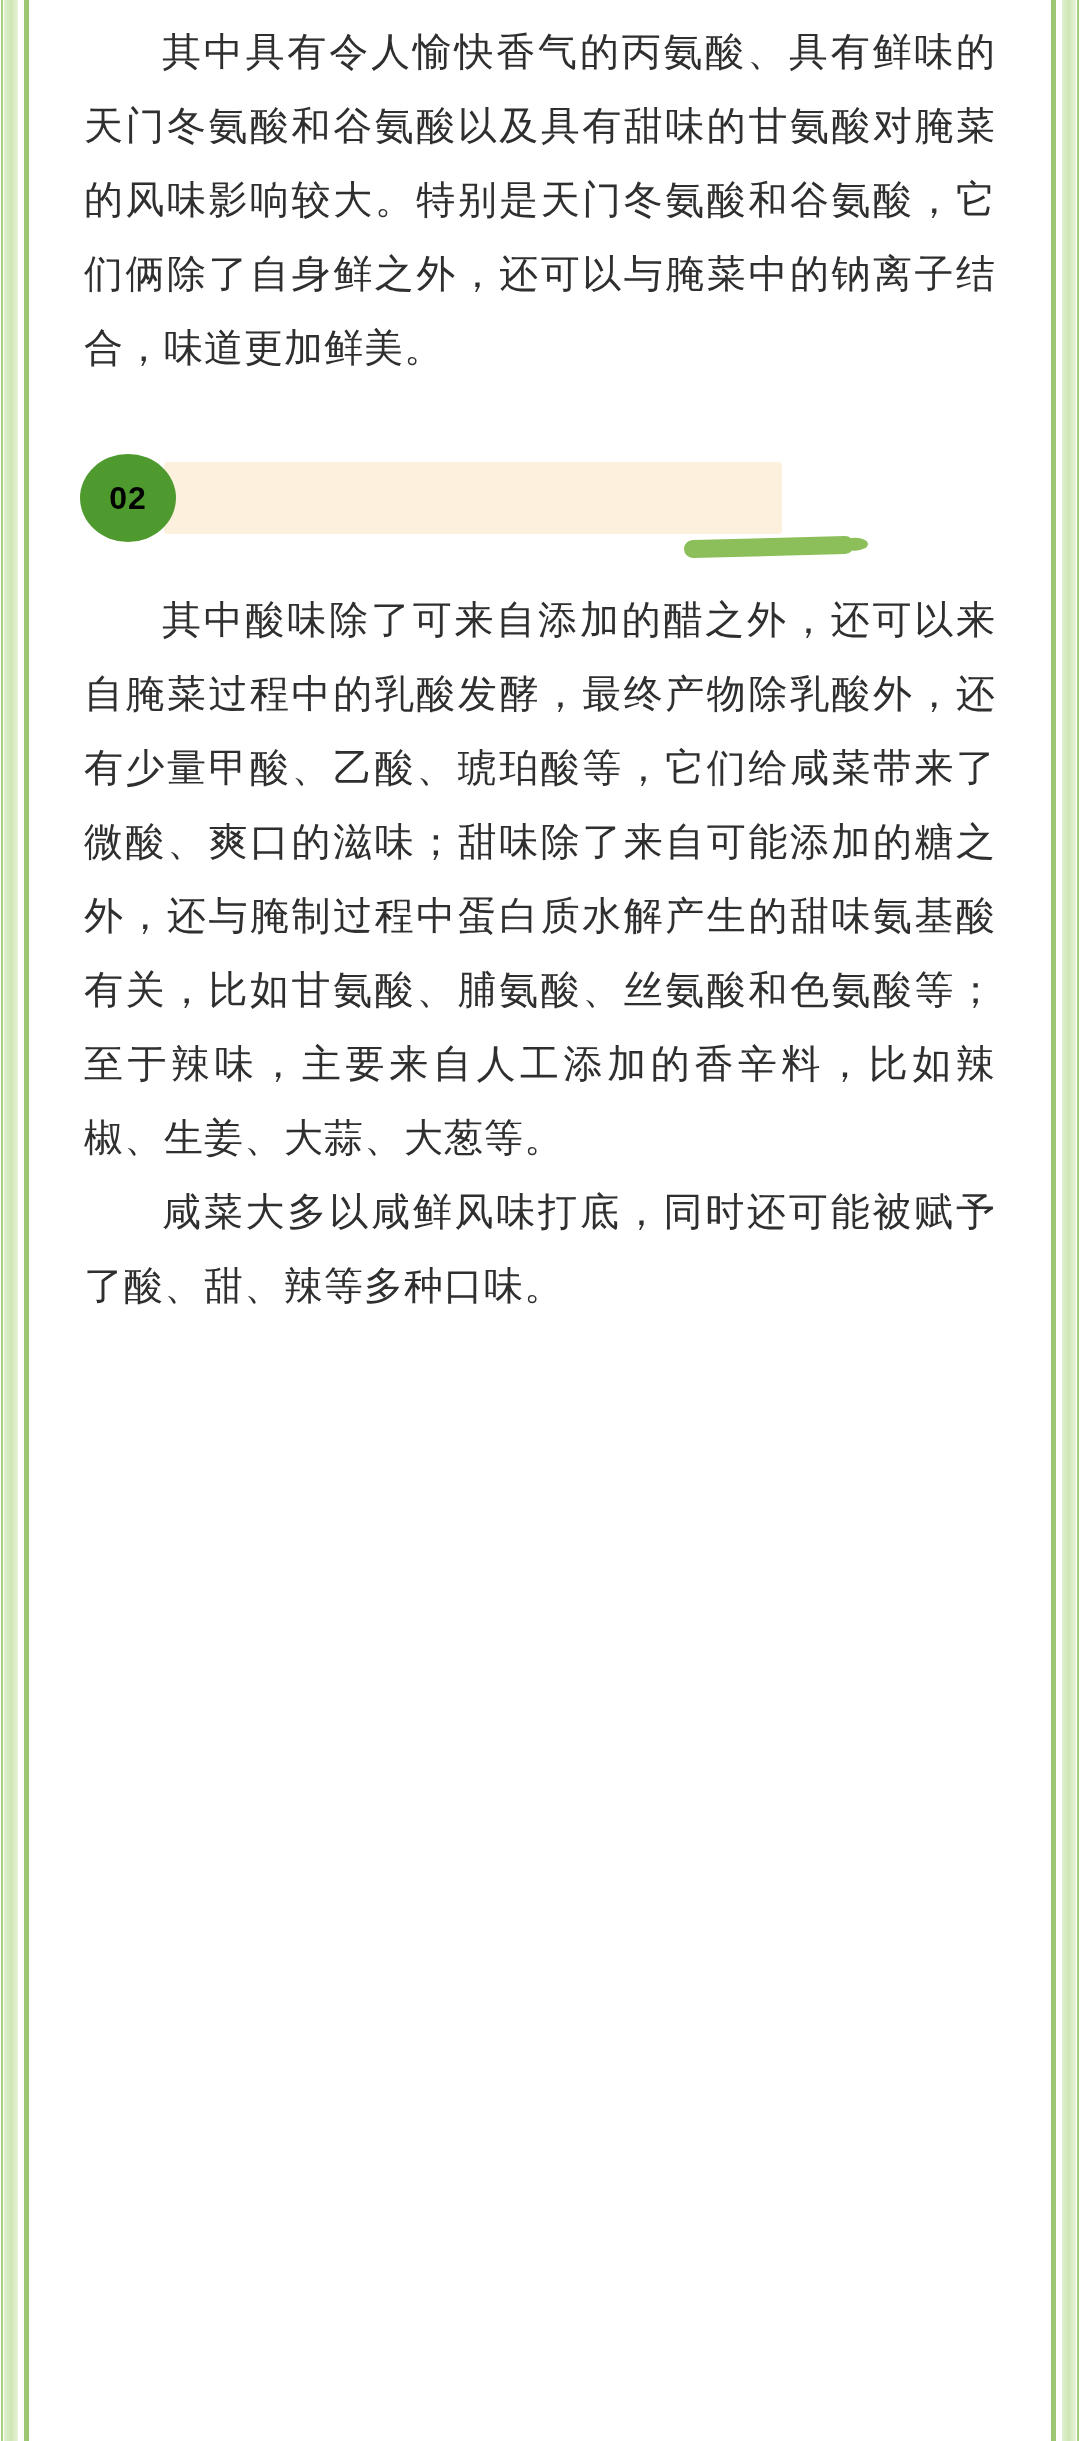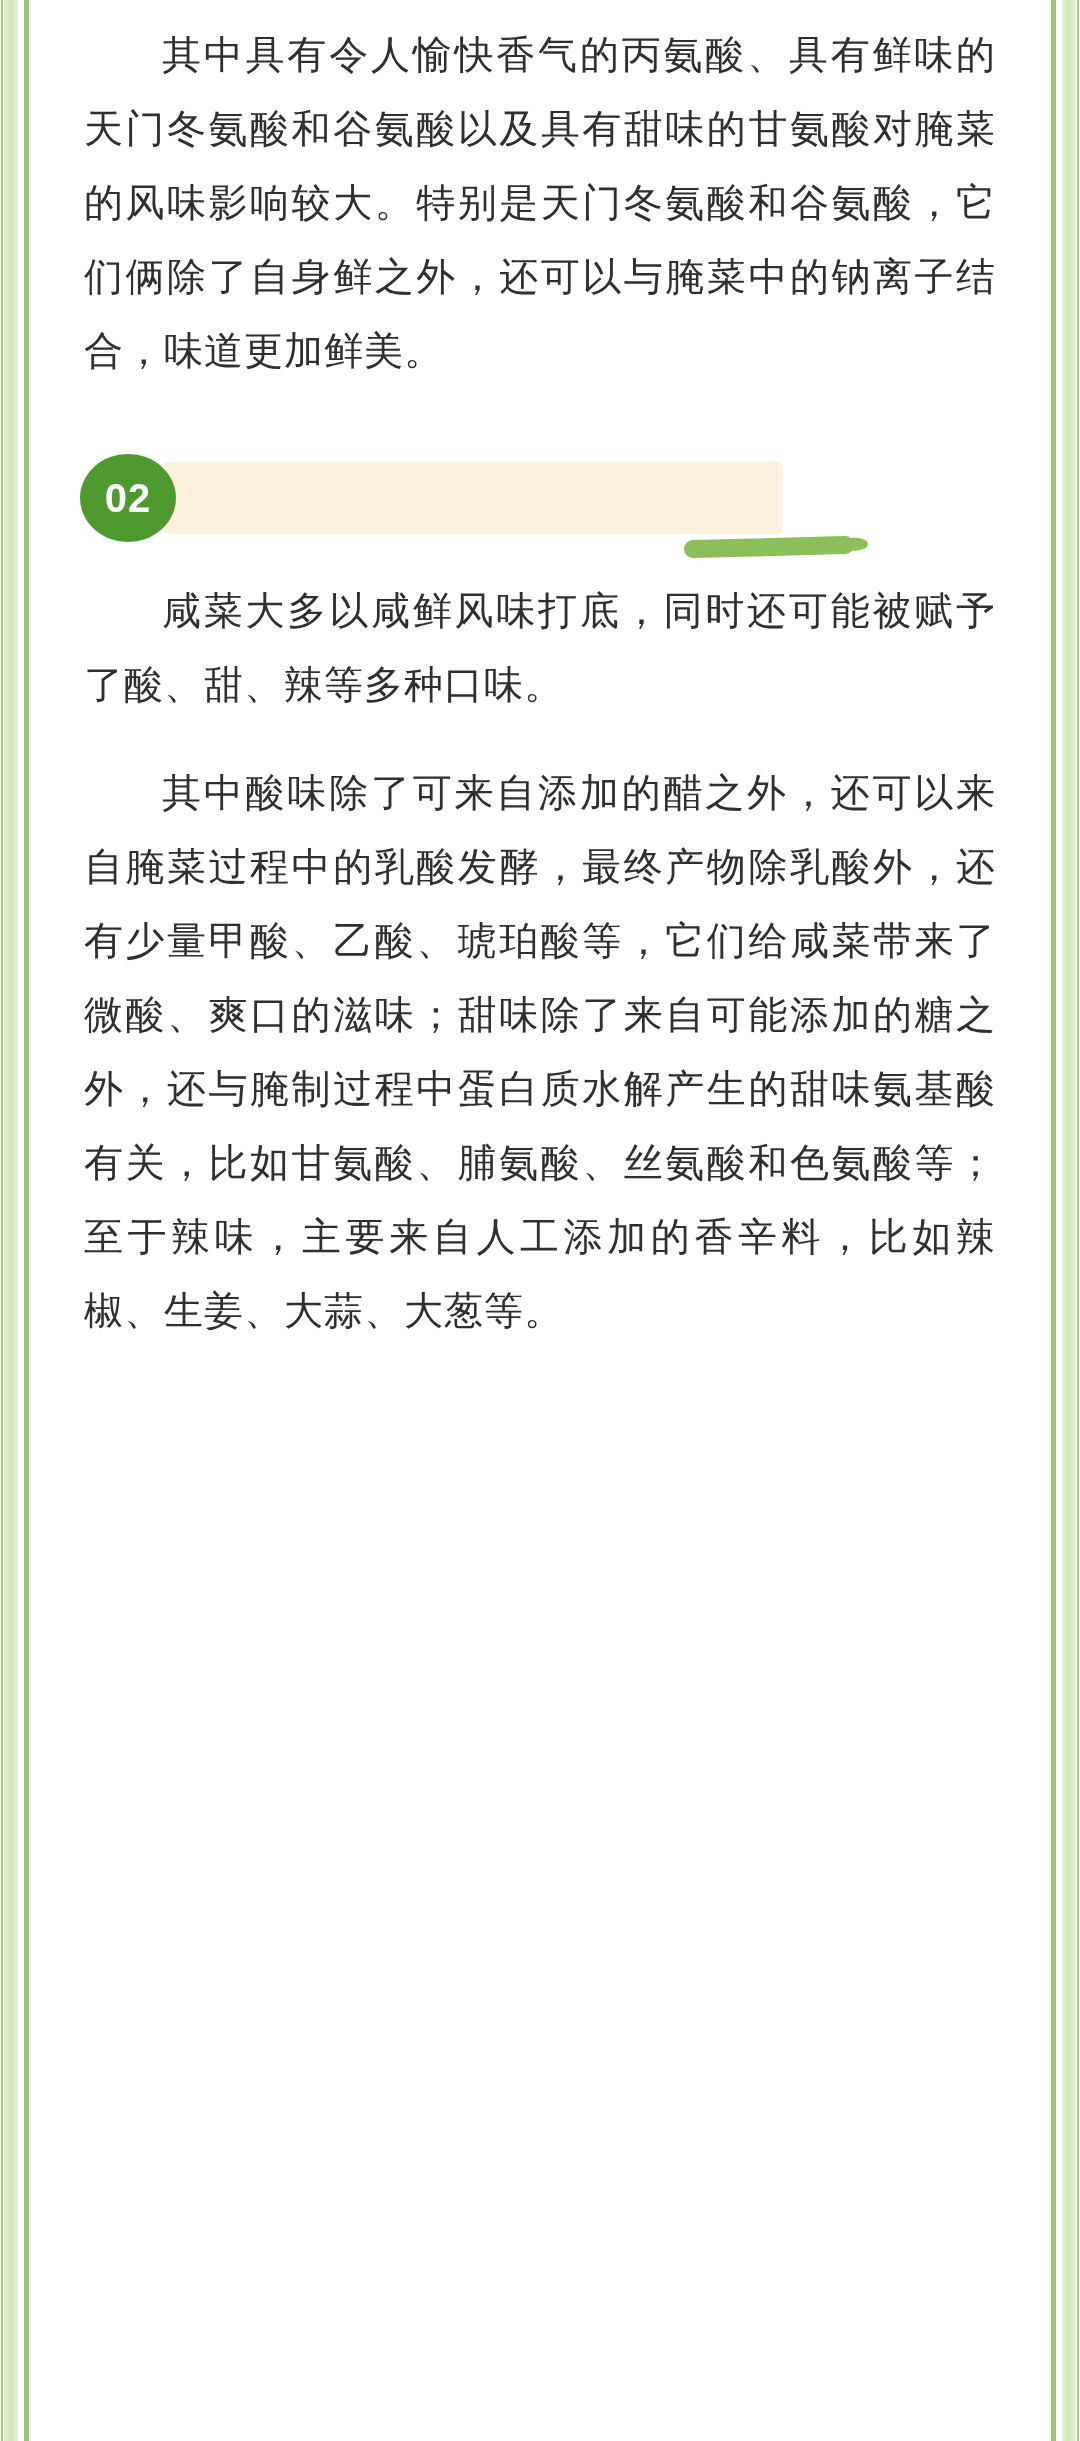--- a/index.html
+++ b/index.html
@@ -69,21 +69,21 @@
     font-size: 39px;
     line-height: 74px;
     color: #2f2f2f;
     letter-spacing: 1px;
     text-align: justify;
     text-align-last: left;
     margin: 0;
     padding: 0 40px;
     font-family: "Liberation Sans", sans-serif;
   }
-  .para.indent { text-indent: 78px; }
+  .para.indent { text-indent: 78px; font-family: Liberation Mono, monospace; }
 
   .p1 { padding-top: 18px; }
 
   
   .section-head {
     position: relative;
     margin: 54px 0 22px 0;
     padding: 0 36px;
     height: 110px;
     box-sizing: border-box;
@@ -98,22 +98,22 @@
     border-radius: 4px;
   }
   .head-badge {
     position: absolute;
     left: 36px;
     top: 12px;
     width: 96px;
     height: 88px;
     background: #4e9a2f;
     border-radius: 48px / 44px;
-    color: #ffffff;
-    font-size: 40px;
+    color: #000000;
+    font-size: 32px;
     font-weight: bold;
     display: flex;
     align-items: center;
     justify-content: center;
     letter-spacing: 1px;
   }
   .head-title {
     position: absolute;
     left: 168px;
     top: 22px;
@@ -167,18 +167,18 @@
   <div class="content">
 
     <p class="para indent p1">其中具有令人愉快香气的丙氨酸、具有鲜味的天门冬氨酸和谷氨酸以及具有甜味的甘氨酸对腌菜的风味影响较大。特别是天门冬氨酸和谷氨酸，它们俩除了自身鲜之外，还可以与腌菜中的钠离子结合，味道更加鲜美。</p>
 
     <div class="section-head">
       <div class="head-bg"></div>
       <div class="head-badge">02</div>
       <div class="head-brush"></div>
     </div>
 
+    <p class="para indent" style="margin-top:34px;">其中酸味除了可来自添加的醋之外，还可以来自腌菜过程中的乳酸发酵，最终产物除乳酸外，还有少量甲酸、乙酸、琥珀酸等，它们给咸菜带来了微酸、爽口的滋味；甜味除了来自可能添加的糖之外，还与腌制过程中蛋白质水解产生的甜味氨基酸有关，比如甘氨酸、脯氨酸、丝氨酸和色氨酸等；至于辣味，主要来自人工添加的香辛料，比如辣椒、生姜、大蒜、大葱等。</p>
+
     <p class="para indent">咸菜大多以咸鲜风味打底，同时还可能被赋予了酸、甜、辣等多种口味。</p>
-
-    <p class="para indent" style="margin-top:34px;">其中酸味除了可来自添加的醋之外，还可以来自腌菜过程中的乳酸发酵，最终产物除乳酸外，还有少量甲酸、乙酸、琥珀酸等，它们给咸菜带来了微酸、爽口的滋味；甜味除了来自可能添加的糖之外，还与腌制过程中蛋白质水解产生的甜味氨基酸有关，比如甘氨酸、脯氨酸、丝氨酸和色氨酸等；至于辣味，主要来自人工添加的香辛料，比如辣椒、生姜、大蒜、大葱等。</p>
 
   </div>
 </div>
 
 </body></html>

